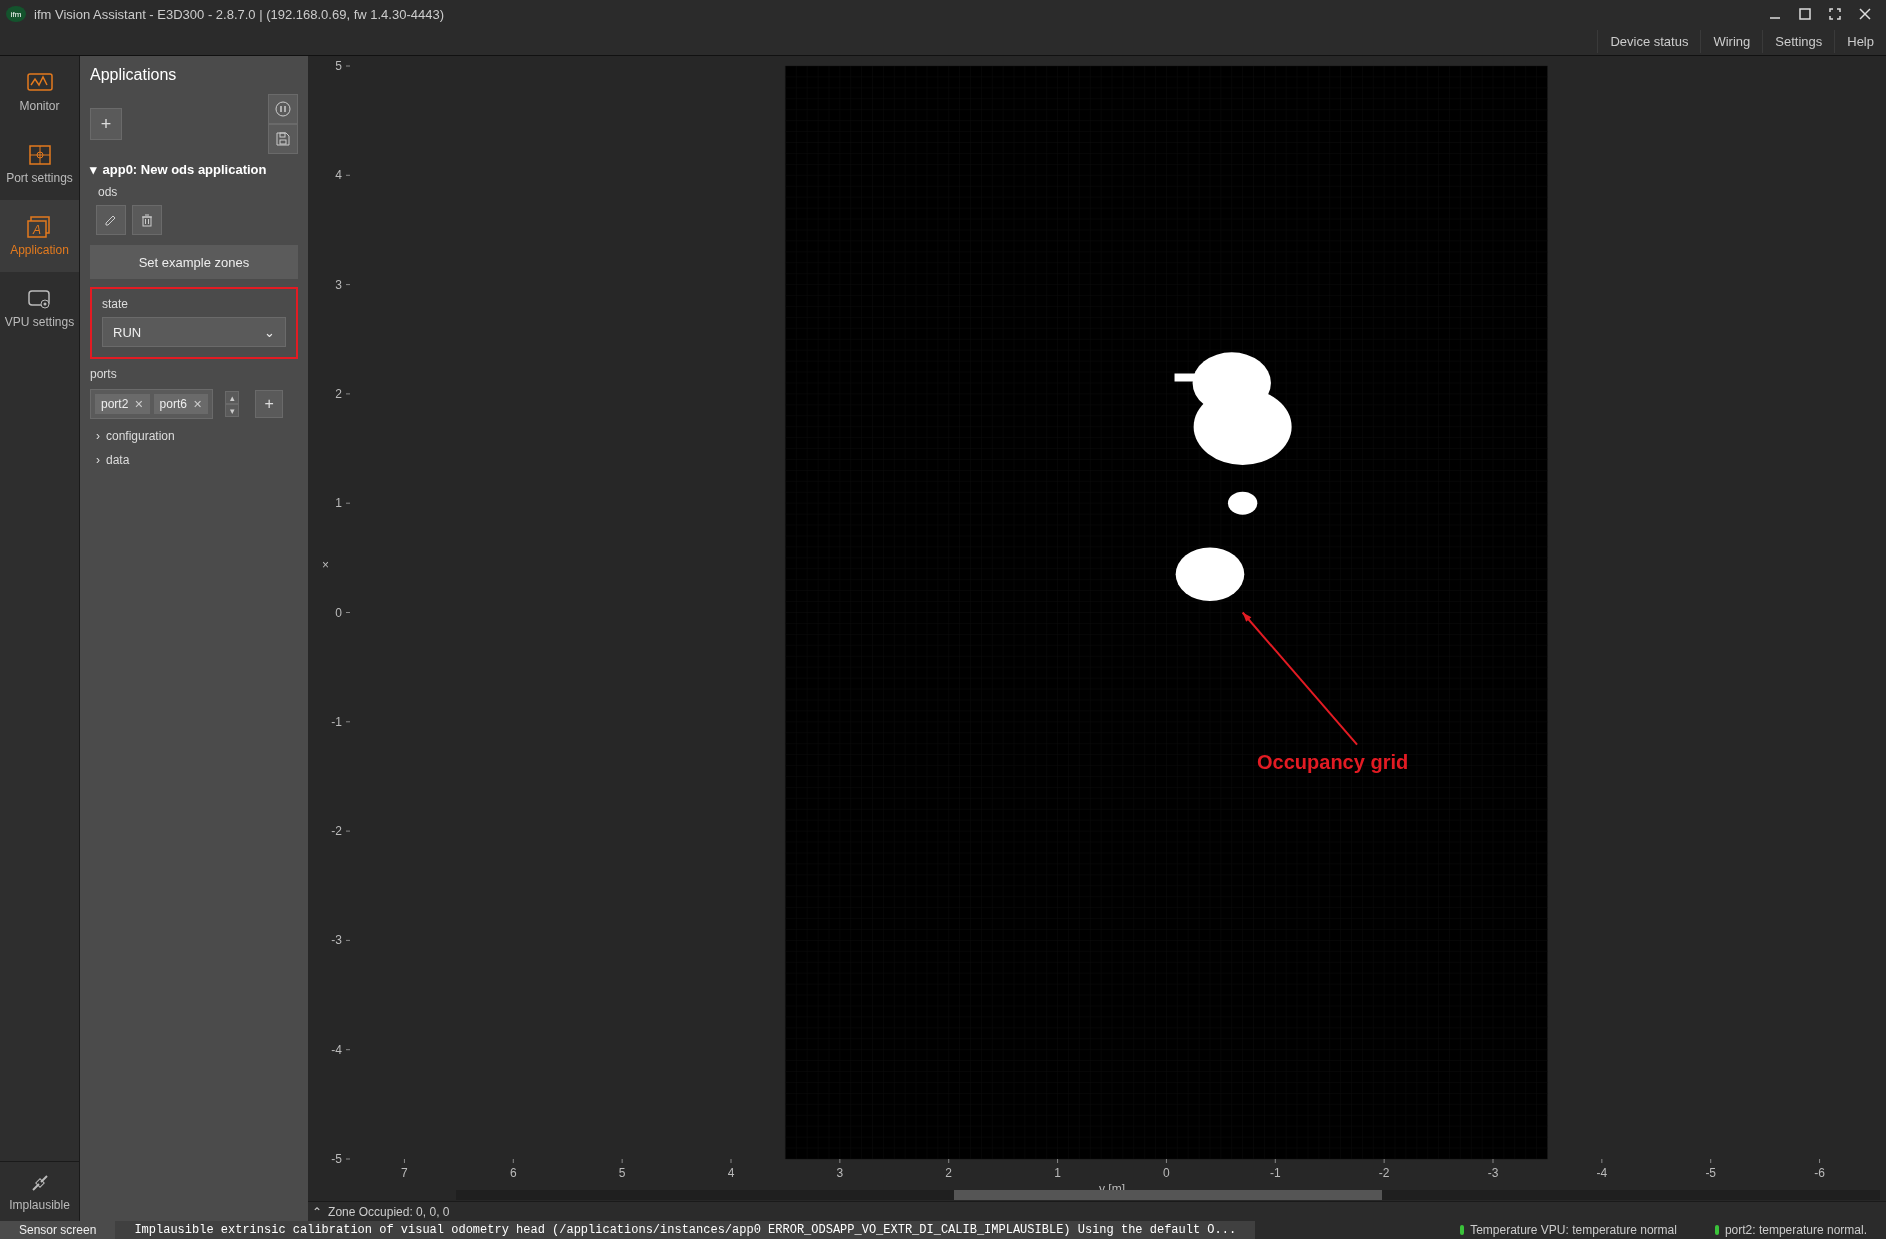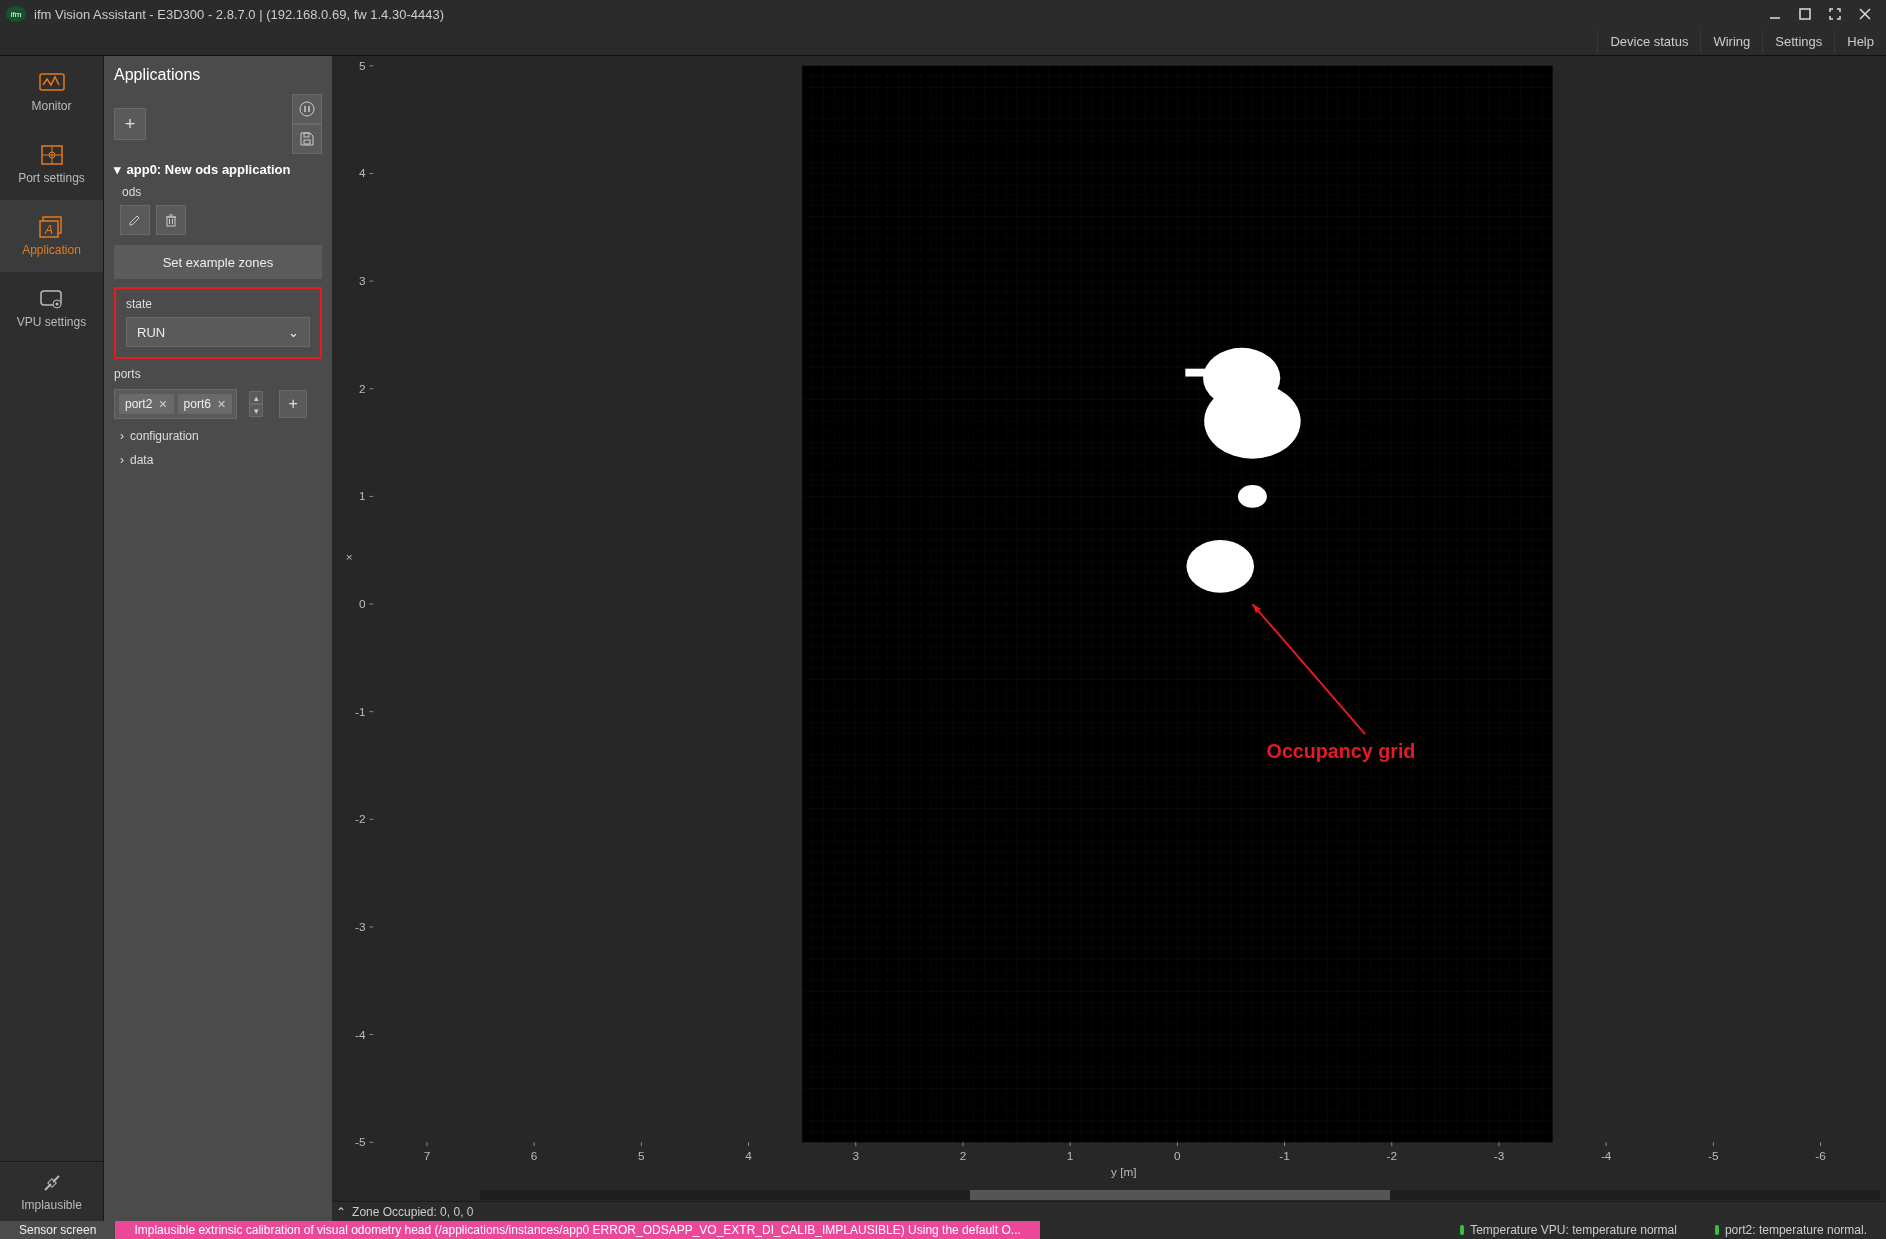--- a/index.html
+++ b/index.html
@@ -13,21 +13,21 @@
   .titlebar .spacer { flex: 1; }
   .titlebar .win-btn { width: 30px; height: 24px; display: flex; align-items: center; justify-content: center; color: #ddd; font-size: 14px; cursor: default; }
   .titlebar .win-btn svg { stroke: #ddd; }
 
   
   .menubar { display: flex; justify-content: flex-end; align-items: center; height: 28px; background: #2b2b2b; border-bottom: 1px solid #111; }
   .menubar .menu-item { padding: 4px 12px; color: #ccc; font-size: 13px; border-left: 1px solid #3a3a3a; }
 
   
   .main { display: flex; height: calc(100% - 28px - 28px - 18px); }
-  .left-rail { width: 104px; background: #2e2e2e; display: flex; flex-direction: column; border-right: 1px solid #1a1a1a; }
+  .left-rail { width: 80px; background: #2e2e2e; display: flex; flex-direction: column; border-right: 1px solid #1a1a1a; }
   .rail-btn { height: 72px; display: flex; flex-direction: column; align-items: center; justify-content: center; color: #bbb; font-size: 12px; gap: 4px; }
   .rail-btn.active { background: #3b3b3b; color: #e37a1e; }
   .rail-btn .icon-box { width: 28px; height: 24px; display:flex; align-items:center; justify-content:center; }
   .rail-spacer { flex: 1; }
   .rail-disconnect { height: 60px; display:flex; flex-direction:column; align-items:center; justify-content:center; color:#bbb; font-size:12px; gap:4px; border-top:1px solid #1a1a1a; }
 
   
   .apps-panel { width: 228px; background: #4b4b4b; display:flex; flex-direction:column; padding: 10px 10px 6px 10px; }
   .apps-header { display:flex; align-items:center; justify-content:space-between; color:#fff; font-size:16px; margin-bottom:10px; }
   .sq-btn { width:32px; height:32px; background:#5a5a5a; border:1px solid #6a6a6a; display:flex; align-items:center; justify-content:center; color:#ddd; font-size:18px; }
@@ -59,21 +59,21 @@
   .axis-label { fill:#bbb; font-size:12px; }
   .viewer-footer { height:20px; display:flex; align-items:center; color:#ccc; font-size:12px; padding:0 4px; background:#2b2b2b; border-top:1px solid #1a1a1a; position:relative;}
   .viewer-footer .chev-up { margin-right:6px; }
   .h-scroll { position:absolute; left:148px; right:6px; bottom:21px; height:10px; background:#1f1f1f; }
   .h-thumb { position:absolute; height:100%; background:#555; }
 
   
   .statusbar { height:18px; display:flex; align-items:stretch; font-size:12px; }
   .sb-seg { display:flex; align-items:center; padding:0 19px; white-space:nowrap; }
   .sb-sensor { background:#4b4b4b; color:#eee; }
-  .sb-error { background:#ec4899; color:#fff; flex:0 1 auto; overflow:hidden; text-overflow:ellipsis; }
+  .sb-error { background:#404040; color:#fff; flex:0 1 auto; overflow:hidden; text-overflow:ellipsis;font-family:Liberation Mono, monospace; }
   .sb-temp { background:#2b2b2b; color:#ccc; }
   .sb-temp .therm { width:4px; height:10px; background:#3ac23a; margin-right:6px; border-radius:2px; display:inline-block; }
   .sb-flex { flex:1; background:#2b2b2b; }
 </style>
 </head>
 <body>
 
 <div class="titlebar">
   <div class="logo">ifm</div>
   <div class="title-text">ifm Vision Assistant - E3D300 - 2.8.7.0 |  (192.168.0.69, fw 1.4.30-4443)</div>

